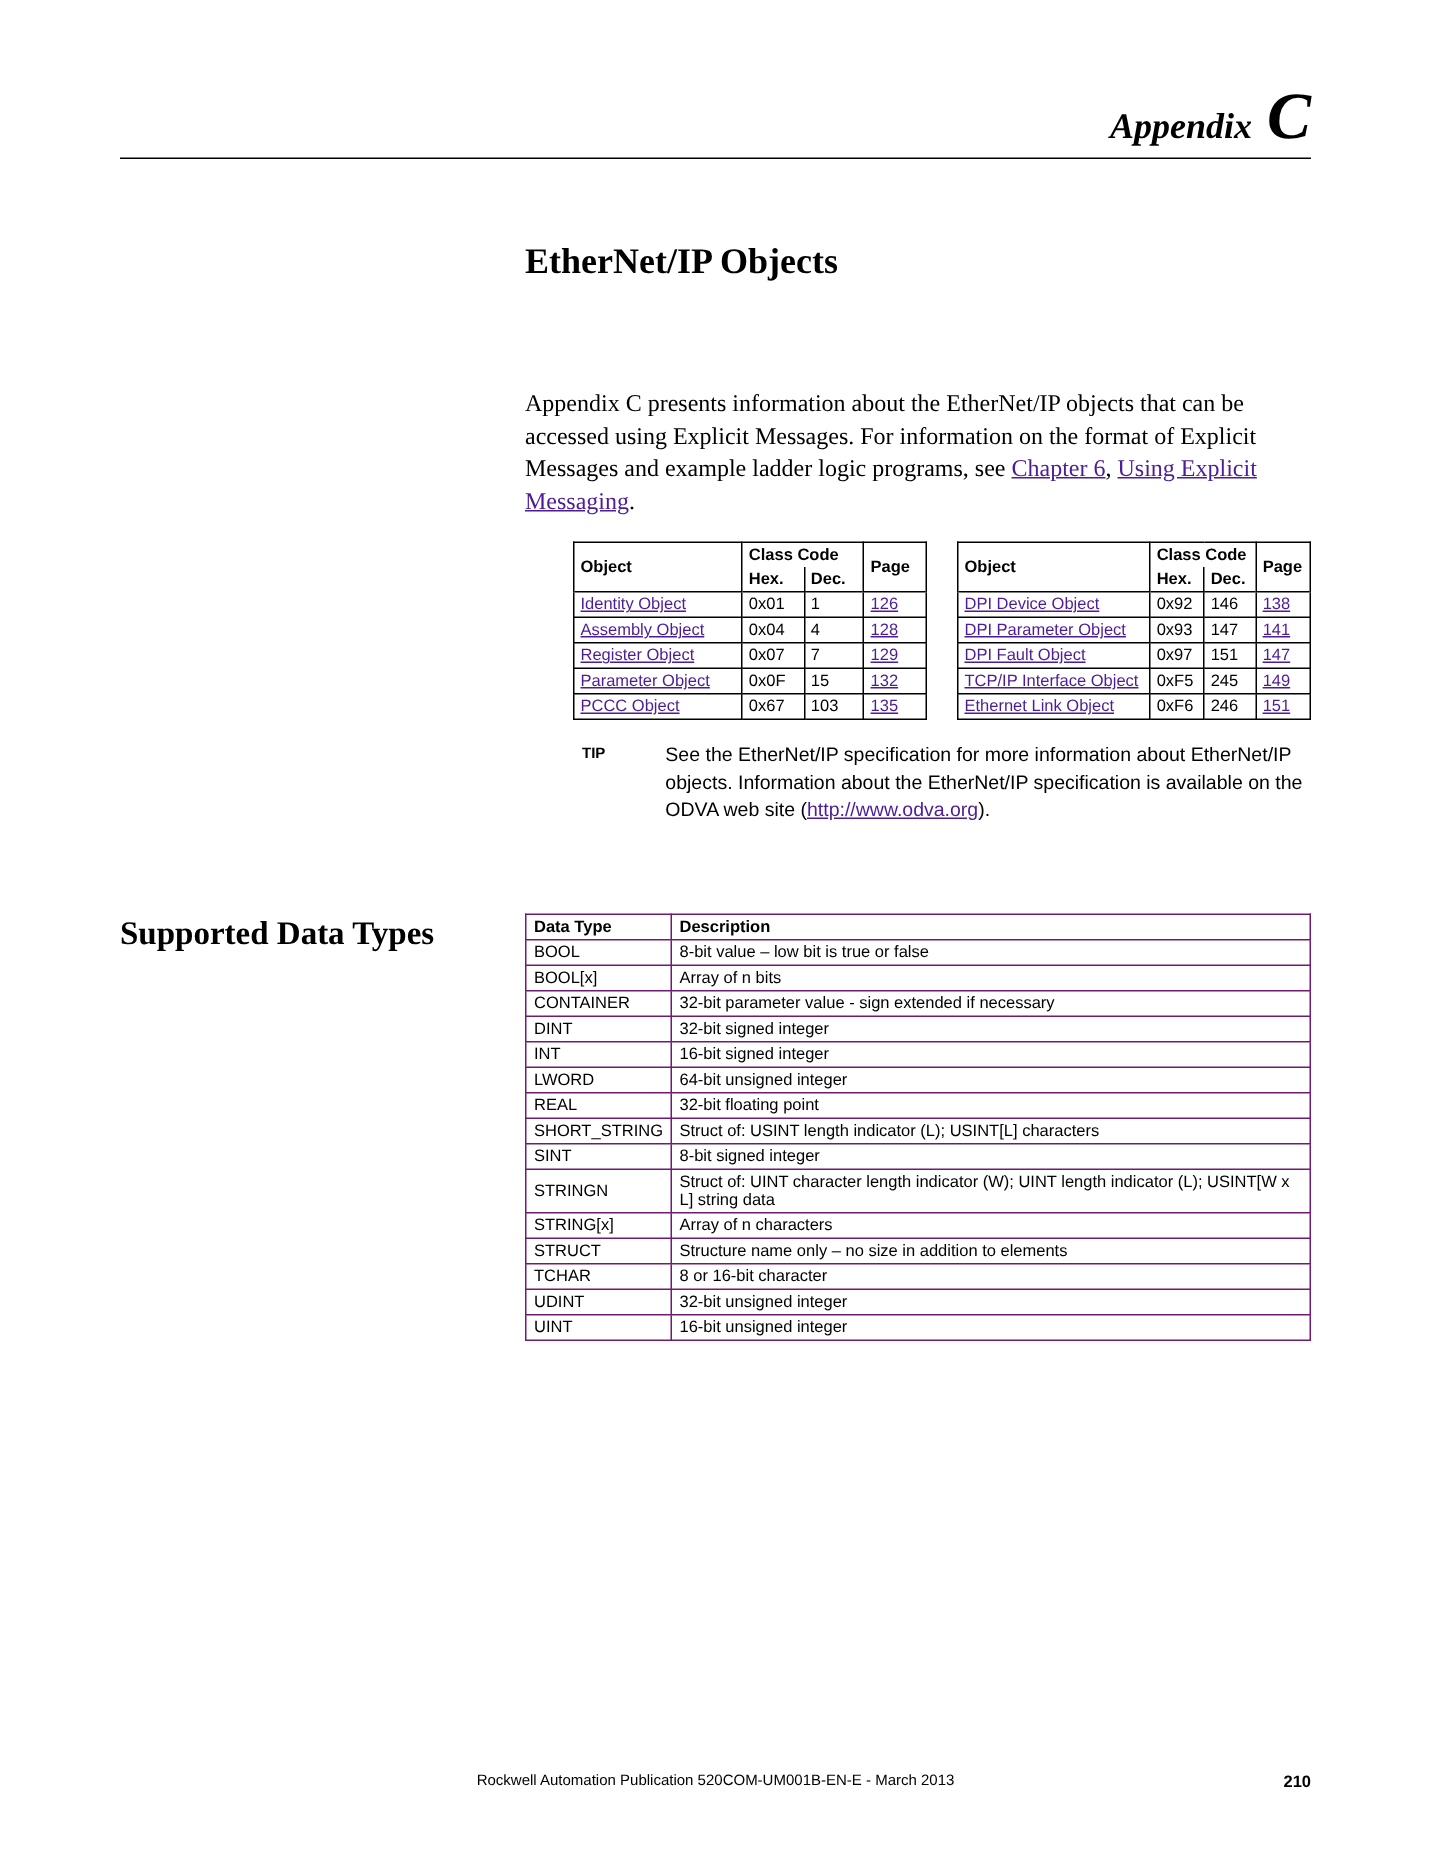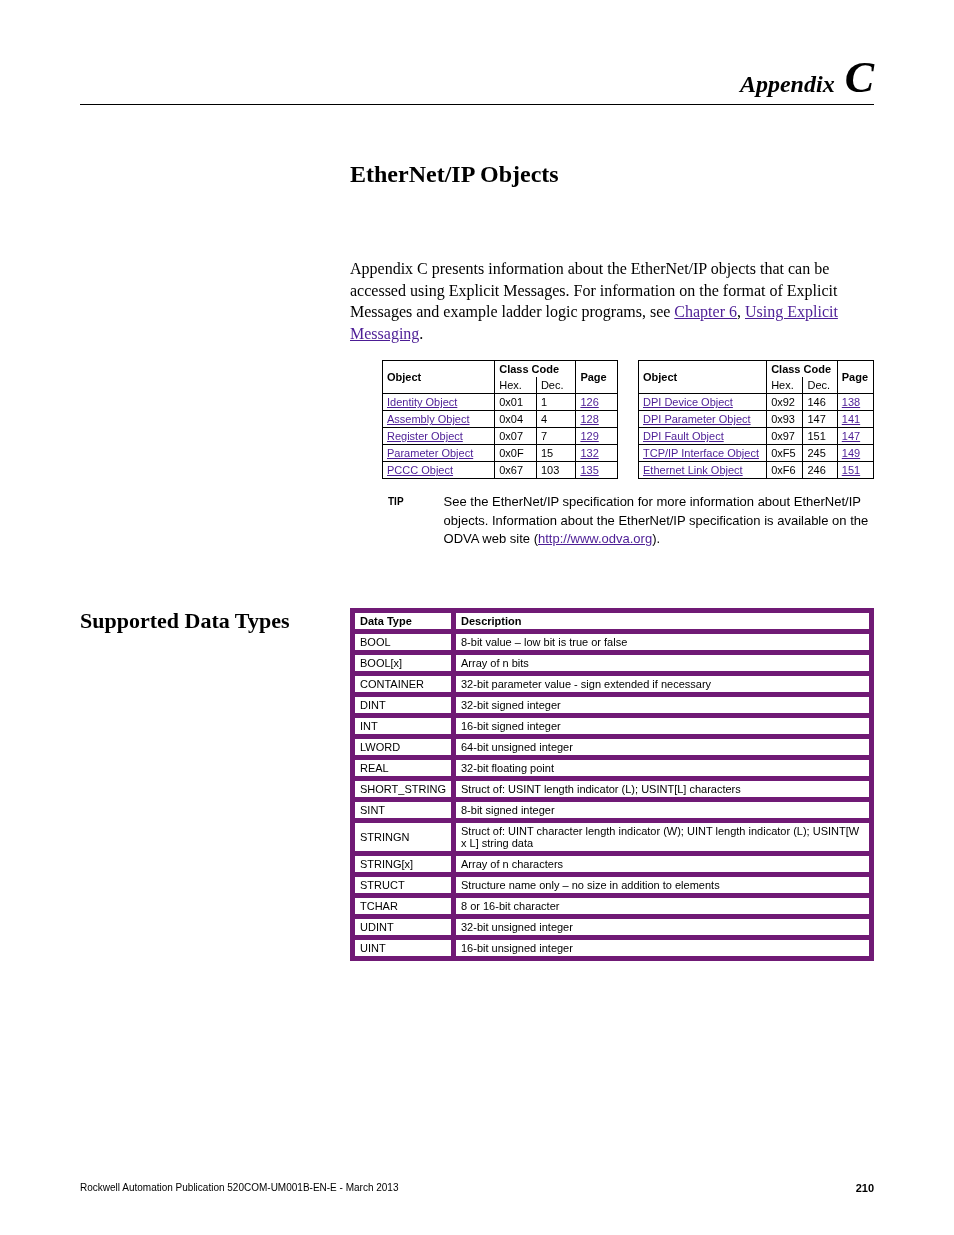--- a/index.html
+++ b/index.html
@@ -67,21 +67,21 @@
     border: 1px solid #000;
     padding: 2px 4px;
     text-align: left;
     vertical-align: middle;
   }
   .obj-table th {
     font-weight: bold;
     background: #fff;
   }
   .obj-table .top-row th { border-bottom: none; }
-  .obj-table .sub-row th { border-top: none; font-weight: normal; margin-top: 16px; }
+  .obj-table .sub-row th { border-top: none; font-weight: bold; margin-top: 16px; }
   .tip-row {
     display: flex;
     margin-left: 308px;
     gap: 40px;
     font-size: 13px;
     line-height: 1.4;
     margin-bottom: 60px;
   }
   .tip-label {
     font-weight: bold;
@@ -99,33 +99,33 @@
     font-size: 22px;
     width: 270px;
     flex-shrink: 0;
   }
   .dt-table {
     border-collapse: collapse;
     font-size: 11px;
     width: 100%;
   }
   .dt-table th, .dt-table td {
-    border: 5px solid #701a75;
+    border: 1px solid #701a75;
     padding: 2px 5px;
     text-align: left;
   }
   .dt-table th { font-weight: bold; }
   .col-dt { width: 82px; }
   .footer {
     position: absolute;
     bottom: 42px;
     left: 80px;
     right: 80px;
     font-size: 10px;
-    text-align: left;
+    text-align: center;
   }
   .footer .pg {
     position: absolute;
     right: 0;
     font-weight: bold;
     font-size: 11px;
   }
 </style>
 </head>
 <body>

